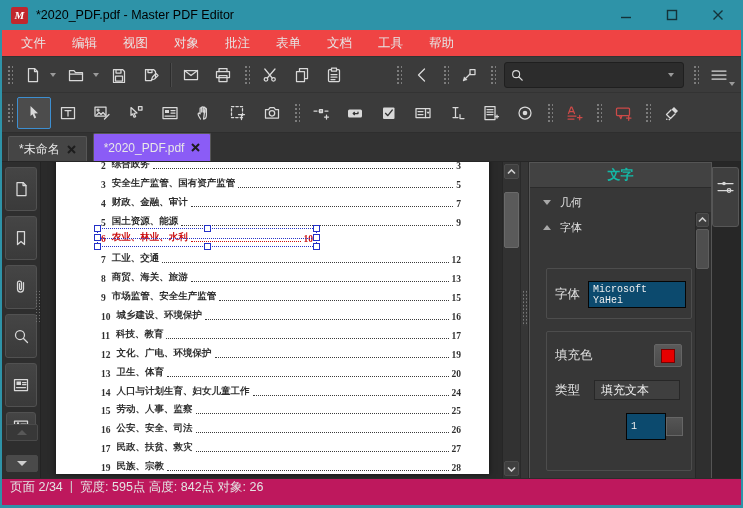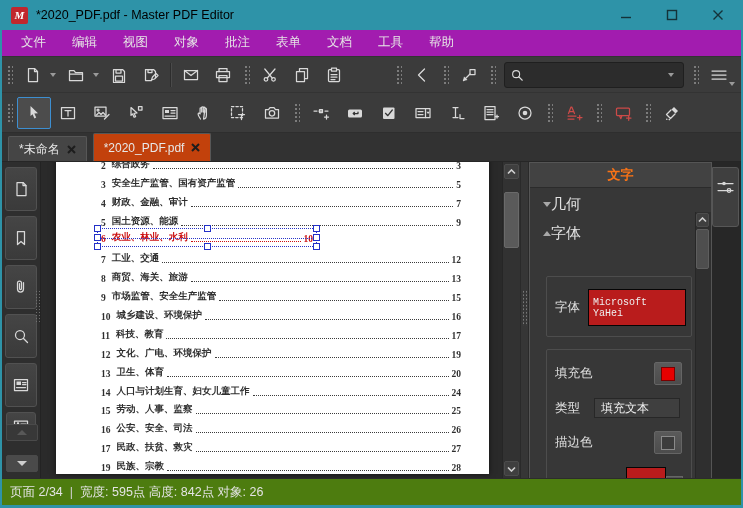--- a/index.html
+++ b/index.html
@@ -10,21 +10,21 @@
   
   .titlebar{height:30px;background:#2e93a8;display:flex;align-items:center;flex:none;}
   .logo{width:17px;height:17px;margin:0 8px 0 9px;background:#c1272d;border-radius:2px;display:flex;align-items:center;justify-content:center;}
   .logo span{color:#fff;font-size:11px;font-weight:bold;font-family:"Liberation Serif",serif;font-style:italic;line-height:1;}
   .wtitle{color:#000000;font-size:12.5px;flex:1;}
   .wctrls{display:flex;height:100%;}
   .wbtn{width:46px;height:100%;display:flex;align-items:center;justify-content:center;}
   .wbtn svg{stroke:#143239;stroke-width:1.4;fill:none;}
 
   
-  .menubar{height:26px;background:#a21caf;display:flex;align-items:flex-start;padding-left:6px;flex:none;border-bottom:1px solid #333;}
+  .menubar{height:26px;background:#ef4444;display:flex;align-items:center;padding-left:6px;flex:none;border-bottom:1px solid #333;}
   .menuitem{color:#e6e6e6;font-size:12.5px;padding:4px 13px;}
 
   
   .toolbar{display:flex;align-items:center;flex:none;background:#3b3b3b;}
   .tb1{height:35px;border-bottom:1px solid #333;}
   .tb2{height:39px;border-bottom:1px solid #2e2e2e;}
   .grip{width:7px;height:22px;margin:0 4px;
     background-image:radial-gradient(circle,#7c7c7c 1px,transparent 1.3px);background-size:4px 4px;background-position:1px 1px;}
   .vsep{width:1px;height:24px;background:#2d2d2d;border-right:1px solid #4a4a4a;margin:0 3px;}
   .tbtn{width:30px;height:27px;display:flex;align-items:center;justify-content:center;border:1px solid transparent;border-radius:2px;}
@@ -36,21 +36,21 @@
   .ic.red{stroke:#cc4a48;}
   .spacer{flex:1;}
   .searchbox{width:168px;height:24px;background:#2c2c2c;border:1px solid #1f1f1f;border-radius:3px;display:flex;align-items:center;padding:0 5px;margin:0 4px;}
   .searchbox input{flex:1;background:transparent;border:none;outline:none;color:#ddd;font-size:12px;min-width:0;}
   .menu-caret{width:0;height:0;border-left:3.5px solid transparent;border-right:3.5px solid transparent;border-top:4px solid #9a9a9a;align-self:flex-end;margin:0 0 6px -6px;}
 
   
   .tabbar{height:28px;background:#323232;display:flex;align-items:flex-end;flex:none;border-bottom:1px solid #262626;}
   .tab{height:24px;display:flex;align-items:center;gap:7px;padding:0 10px;margin-left:6px;
     background:#454545;border:1px solid #575757;border-bottom:none;border-radius:2px 2px 0 0;color:#e8e8e8;font-size:12px;}
-  .tab.active{height:27px;background:#c2410c;text-align:right;}
+  .tab.active{height:27px;background:#8b5cf6;text-align:right;}
   .tab svg{stroke:#1d1d1d;stroke-width:2;}
 
   
   .main{flex:1;display:flex;min-height:0;position:relative;}
 
   
   .sidebar{width:38px;background:#2e2e2e;border-right:1px solid #232323;position:relative;flex:none;overflow:hidden;}
   .sbtn{width:30px;height:42px;margin:5px auto 0 auto;background:linear-gradient(#454545,#3a3a3a);
     border:1px solid #515151;border-radius:3px;display:flex;align-items:center;justify-content:center;}
   .sbtn.cut{height:28px;overflow:hidden;align-items:flex-start;padding-top:6px;box-sizing:border-box;}
@@ -88,31 +88,31 @@
   .vthumb{position:absolute;left:1px;top:30px;width:15px;height:56px;background:#5a5a5a;border:1px solid #6a6a6a;border-radius:2px;box-sizing:border-box;}
 
   
   .splitter{width:7px;background:#363636;border-left:1px solid #2a2a2a;border-right:1px solid #2a2a2a;position:relative;flex:none;}
   .splitter::after{content:"";position:absolute;left:1px;top:128px;width:5px;height:36px;
     background-image:radial-gradient(circle,#787878 .8px,transparent 1px);background-size:3px 3.5px;}
 
   
   .rpanel{width:183px;flex:none;background:#373737;border:1px solid #555;border-bottom:none;display:flex;flex-direction:column;position:relative;overflow:hidden;box-sizing:border-box;}
   .rhead{height:24px;background:#424242;border-bottom:1px solid #2b2b2b;display:flex;align-items:center;justify-content:center;
-    color:#f97316;font-size:13px;font-weight:bold;flex:none;}
+    color:#14b8a6;font-size:13px;font-weight:bold;flex:none;}
   .rbody{flex:1;position:relative;padding-right:15px;overflow:hidden;}
-  .secrow{display:flex;align-items:center;padding:7px 0 3px 13px;color:#e2e2e2;font-size:15px;}
+  .secrow{display:flex;align-items:center;gap:9px;padding:7px 0 3px 13px;color:#e2e2e2;font-size:11px;}
   .tri-d{width:0;height:0;border-left:4.5px solid transparent;border-right:4.5px solid transparent;border-top:5px solid #a8a8a8;}
   .tri-u{width:0;height:0;border-left:4.5px solid transparent;border-right:4.5px solid transparent;border-bottom:5px solid #a8a8a8;}
   .gbox{border:1px solid #4d4d4d;border-radius:2px;margin:30px 4px 12px 16px;padding:12px 5px 10px 8px;}
   .gbox2{margin-top:0;padding-bottom:30px;}
   .prow{display:flex;align-items:center;margin-bottom:13px;color:#e2e2e2;font-size:12.5px;}
   .prow:last-child{margin-bottom:0;}
   .plabel{white-space:nowrap;}
-  .din{background:#b91c1c;border:1px solid #050505;color:#efefef;height:37px;display:flex;align-items:center;
+  .din{background:#0c4a6e;border:1px solid #050505;color:#efefef;height:27px;display:flex;align-items:center;
     padding:0 4px;font-family:"Liberation Mono",monospace;font-size:10px;box-sizing:border-box;}
   .fontin{flex:1;margin-left:8px;}
   .sizein{width:52px;justify-content:flex-start;margin-left:8px;}
   .dsel{background:#3f3f3f;border:1px solid #272727;color:#f0f0f0;height:20px;display:flex;align-items:center;
     padding:0 6px;font-size:12px;margin-left:14px;width:86px;box-sizing:border-box;position:relative;z-index:1;}
   .swatchbtn{width:26px;height:21px;background:linear-gradient(#5a5a5a,#4c4c4c);border:1px solid #656565;border-radius:2px;
     display:flex;align-items:center;justify-content:center;margin-left:auto;margin-right:4px;}
   .sw-fill{width:12px;height:12px;background:#e60000;border:1px solid #7a0000;}
   .sw-stroke{width:12px;height:12px;background:#3c3c3c;border:1px solid #8a8a8a;}
   .lwin{width:40px;margin-left:auto;}
@@ -122,21 +122,21 @@
   .pscroll{position:absolute;top:24px;right:0;bottom:0;width:15px;background:#2f2f2f;border-left:1px solid #272727;}
   .pscroll .varrow{width:13px;height:14px;left:0px;}
   .pthumb{position:absolute;left:0px;top:17px;width:13px;height:40px;background:#4e4e4e;border:1px solid #5e5e5e;border-radius:2px;box-sizing:border-box;}
 
   
   .rstrip{width:29px;flex:none;background:#272727;position:relative;}
   .ptab{position:absolute;top:5px;left:0;width:27px;height:60px;background:#3f3f3f;border:1px solid #575757;border-radius:0 3px 3px 3px;
     display:flex;align-items:flex-start;justify-content:center;padding-top:10px;box-sizing:border-box;}
 
   
-  .statusbar{height:26px;background:#4d7c0f;border-top:1px solid #2c2c2c;display:flex;align-items:center;gap:7px;
+  .statusbar{height:26px;background:#be185d;border-top:1px solid #2c2c2c;display:flex;align-items:flex-start;gap:7px;
     padding-left:8px;color:#e4e4e4;font-size:12.5px;flex:none;}
   .sep{color:#cfcfcf;}
 </style>
 </head>
 <body>
 
 <div class="window">
 
   <div class="titlebar">
     <div class="logo">
@@ -651,26 +651,20 @@
             <span class="plabel">填充色</span>
             <span class="swatchbtn">
                 <span class="sw-fill"></span>
               </span>
           </div>
           <div class="prow">
             <span class="plabel">类型</span>
             <span class="dsel">填充文本</span>
           </div>
           <div class="prow">
-            <span class="plabel">描边色</span>
-            <span class="swatchbtn">
-                <span class="sw-stroke"></span>
-              </span>
-          </div>
-          <div class="prow">
 
             <span class="din lwin">1</span>
             <span class="spin"></span>
           </div>
         </div>
 
         <div class="pscroll">
           <div class="varrow up" style="top:1px;">
               <svg width="9" height="6" viewBox="0 0 9 6">
                 <path d="M1 4.5L4.5 1 8 4.5"></path>

